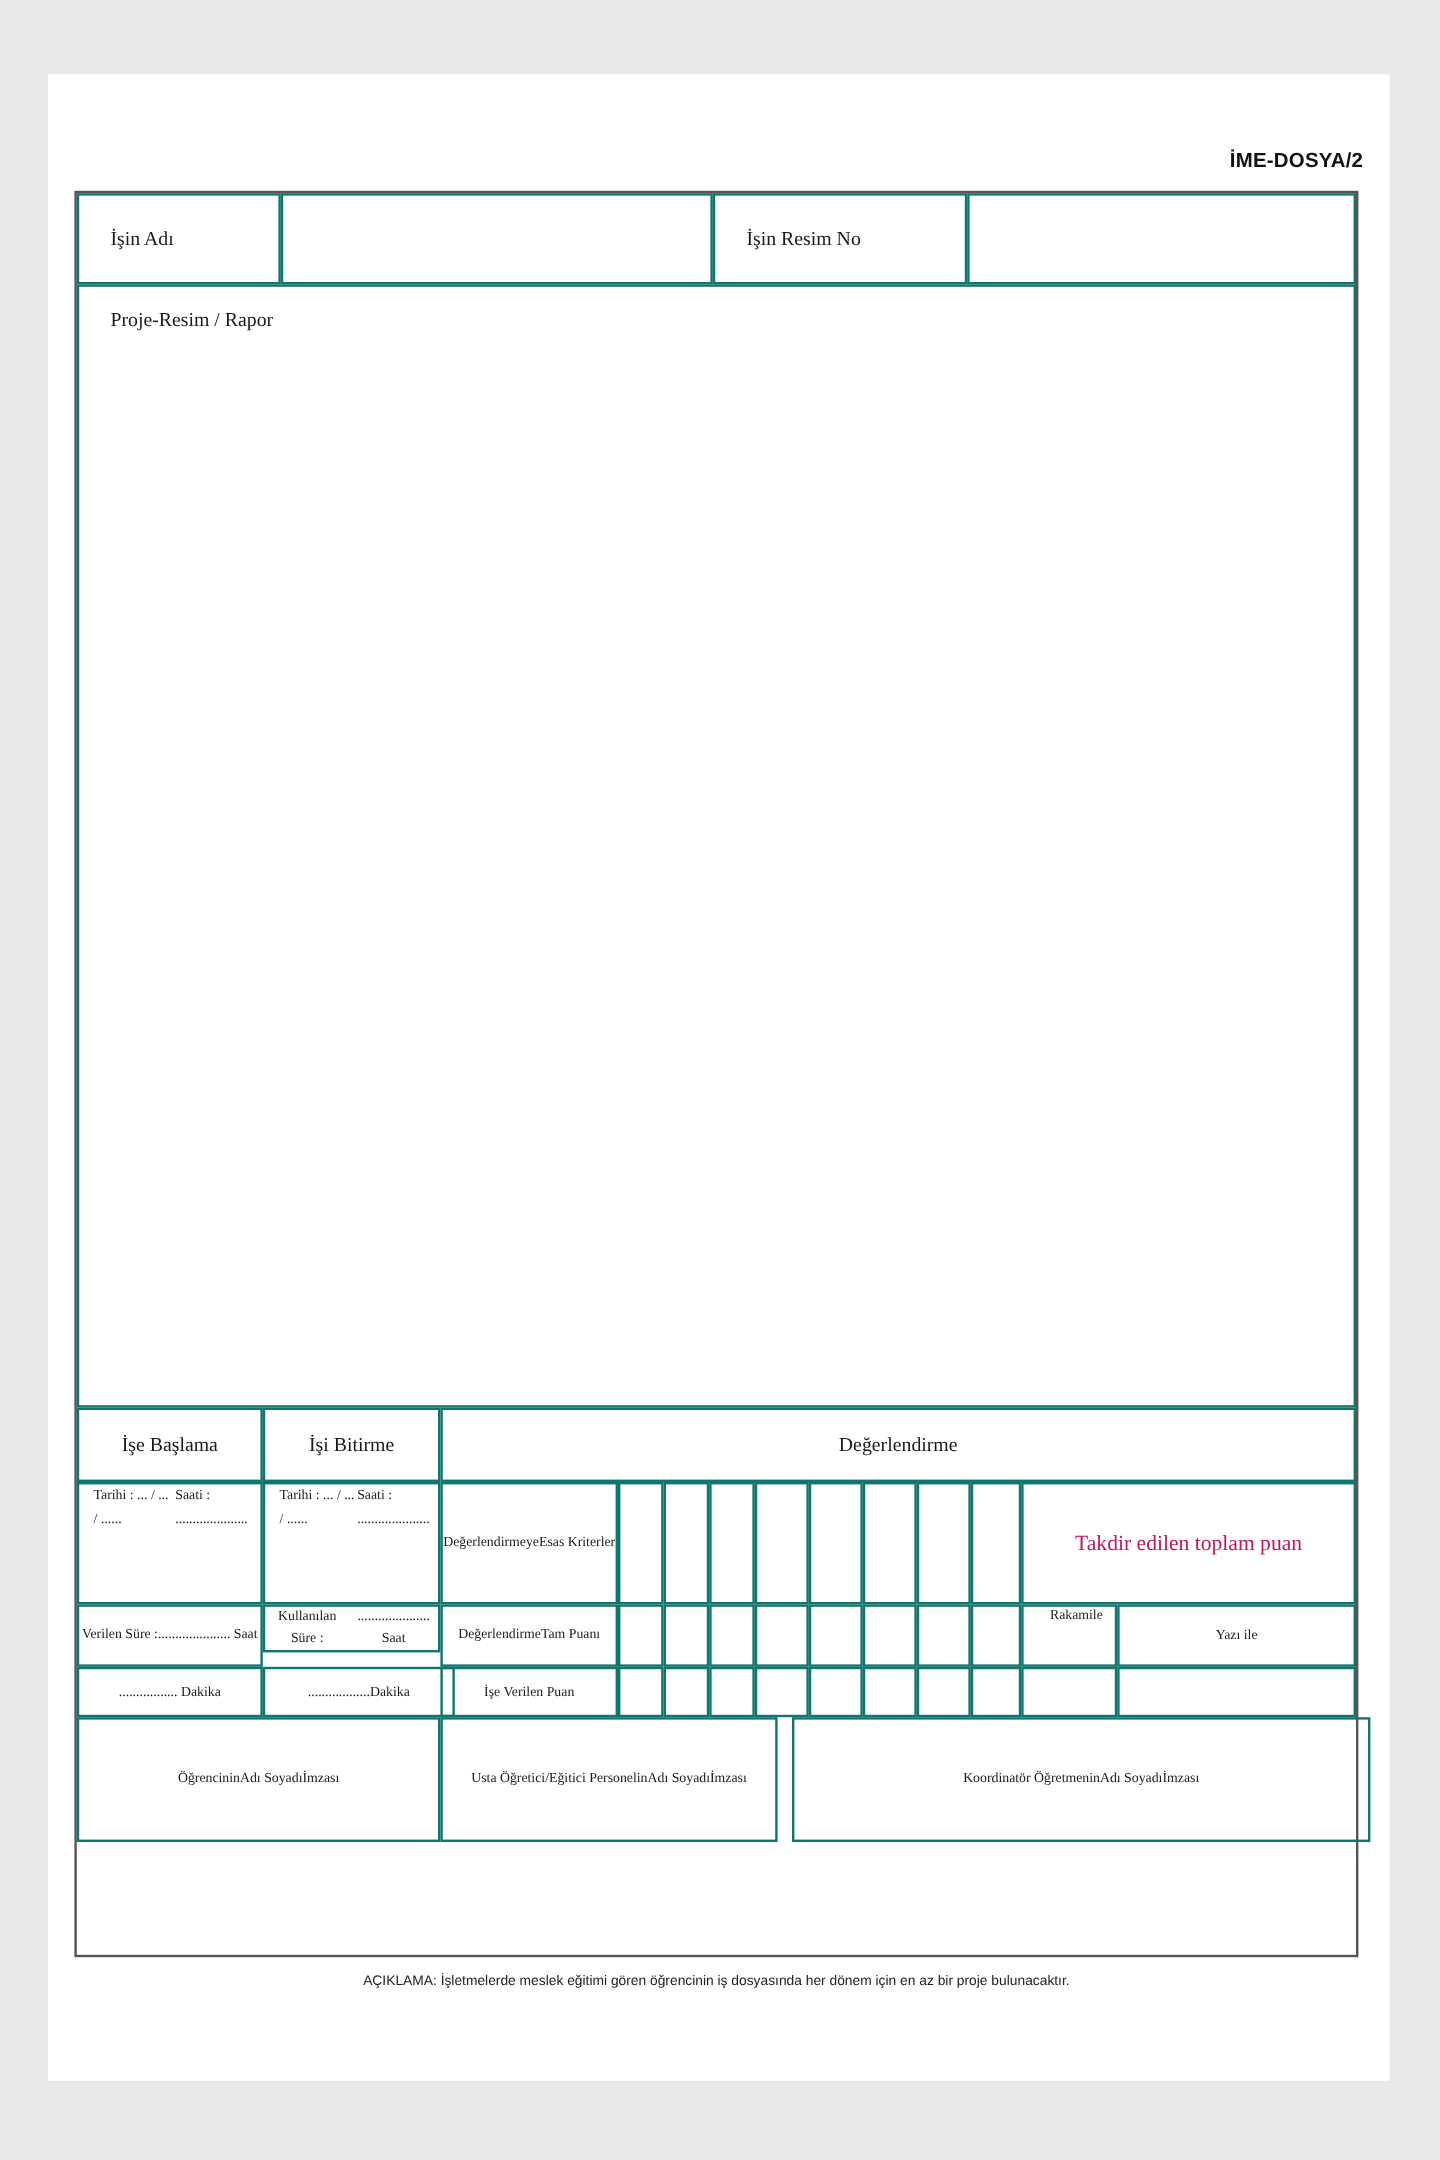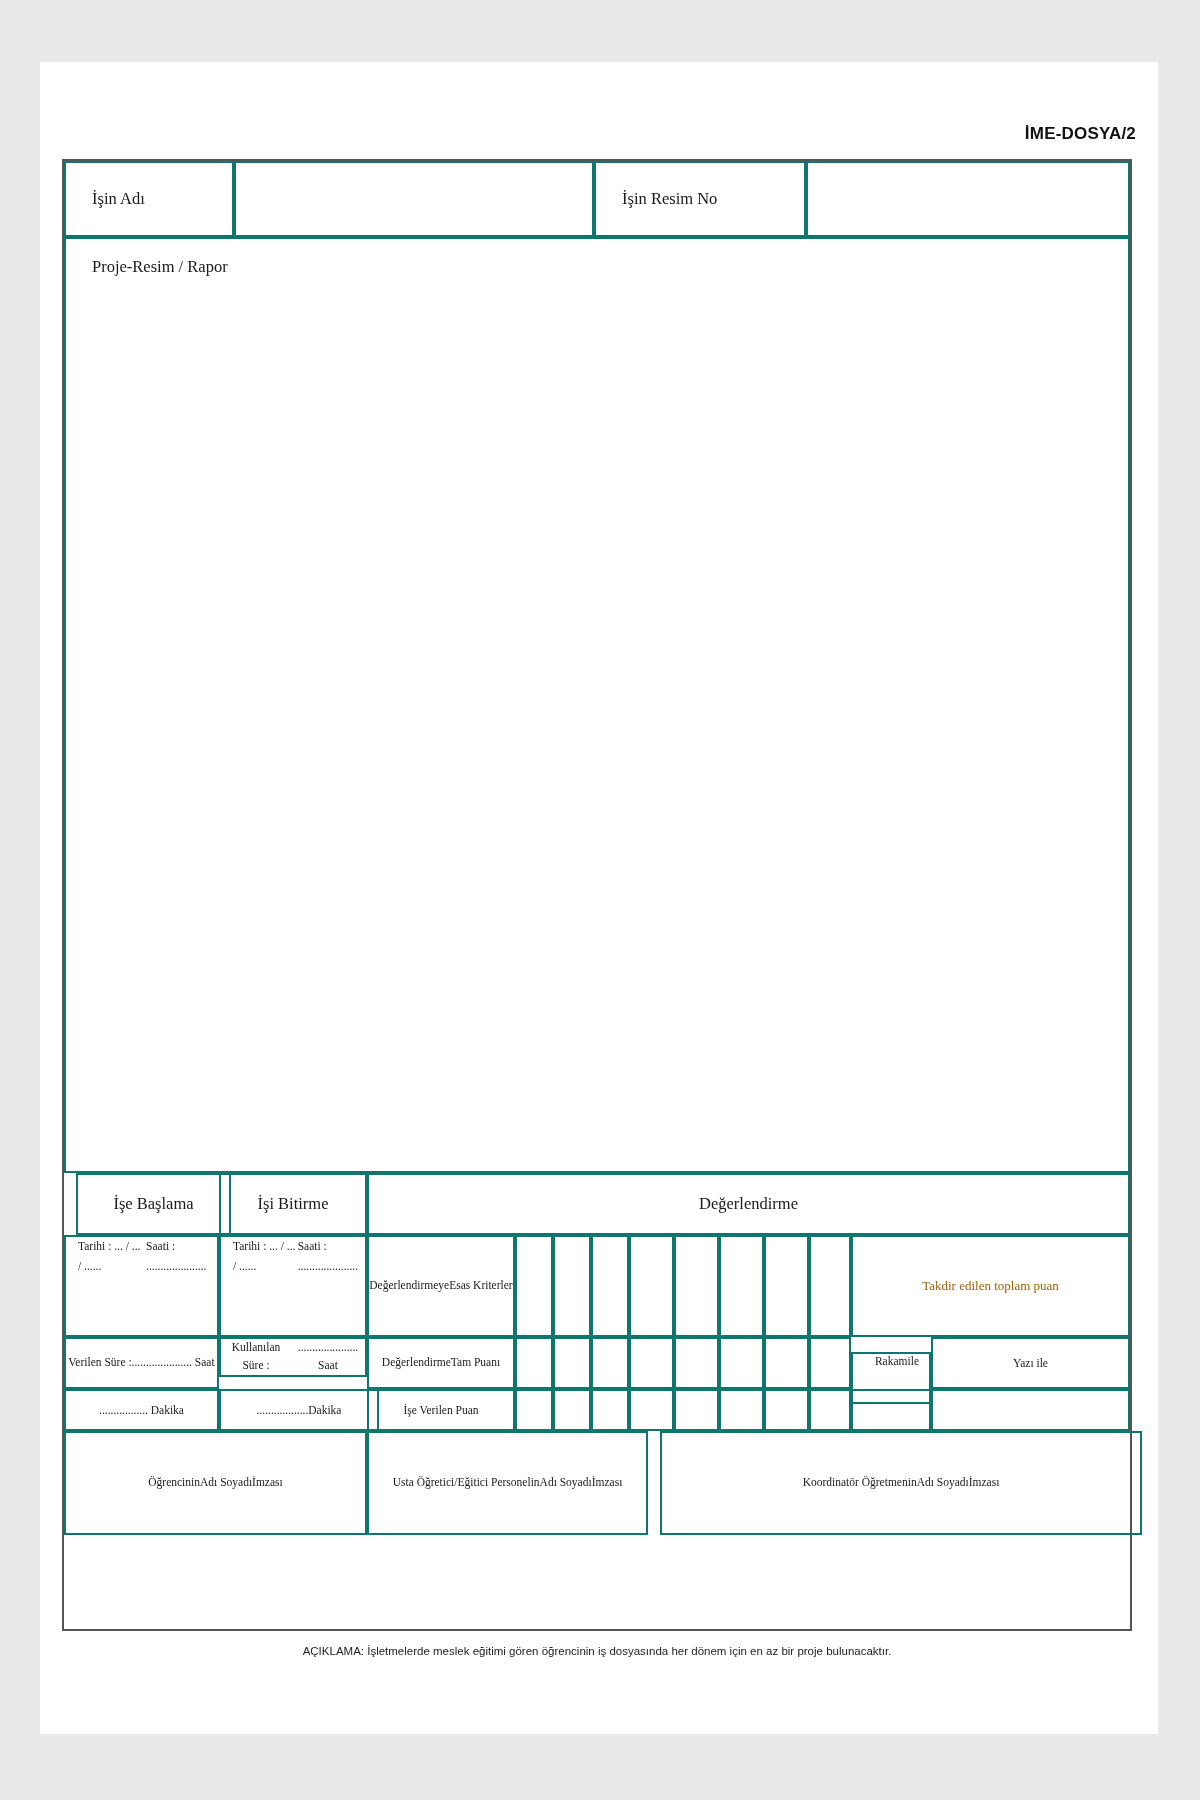--- a/index.html
+++ b/index.html
@@ -59,21 +59,21 @@
     align-items: center;
     padding-left: 26px;
   }
   .tl {
     display: flex;
     align-items: flex-start;
     padding-left: 26px;
     padding-top: 18px;
   }
   .t16 { font-size: 16.5px; color: #1a1a1a; }
-  .t13 { font-size: 13px; color: #a16207; }
+  .t13 { font-size: 18px; color: #be185d; }
   .t12 { font-size: 11.5px; color: #1a1a1a; }
   .note {
     position: absolute;
     left: 22px;
     top: 1583px;
     width: 1070px;
     text-align: center;
     font-size: 11.5px;
     color: #222;
   }
@@ -114,21 +114,21 @@
         <span>İşin Resim No</span>
       </div>
       <div class="b lft t16" style="left:742px; top:0px; width:324px; height:76px;">
         <span></span>
       </div>
 
       <div class="b tl t16" style="left:0px; top:76px; width:1066px; height:936px;">
         <span>Proje-Resim / Rapor</span>
       </div>
 
-      <div class="b ctr t16" style="left:12px; top:1012px; width:155px; height:62px;">
+      <div class="b ctr t16" style="left:0px; top:1012px; width:155px; height:62px;">
         <span>İşe Başlama</span>
       </div>
       <div class="b ctr t16" style="left:155px; top:1012px; width:148px; height:62px;">
         <span>İşi Bitirme</span>
       </div>
       <div class="b ctr t16" style="left:303px; top:1012px; width:763px; height:62px;">
         <span>Değerlendirme</span>
       </div>
 
       <div class="b stackL t12" style="left:0px; top:1074px; width:155px; height:102px;">
@@ -171,21 +171,21 @@
       </div>
       <div class="b" style="left:451px; top:1176px; width:38px; height:52px;"></div>
       <div class="b" style="left:489px; top:1176px; width:38px; height:52px;"></div>
       <div class="b" style="left:527px; top:1176px; width:38px; height:52px;"></div>
       <div class="b" style="left:565px; top:1176px; width:45px; height:52px;"></div>
       <div class="b" style="left:610px; top:1176px; width:45px; height:52px;"></div>
       <div class="b" style="left:655px; top:1176px; width:45px; height:52px;"></div>
       <div class="b" style="left:700px; top:1176px; width:45px; height:52px;"></div>
       <div class="b" style="left:745px; top:1176px; width:42px; height:52px;"></div>
 
-      <div class="b stackL t12" style="left:787px; top:1176px; width:80px; height:52px; line-height:1.25;margin-top:15px;">
+      <div class="b stackL t12" style="left:787px; top:1176px; width:80px; height:52px; line-height:1.25;">
         <span>Rakam</span>
         <span>ile</span>
       </div>
       <div class="b ctr t12" style="left:867px; top:1176px; width:199px; height:52px;">
         <span>Yazı ile</span>
       </div>
 
       <div class="b ctr t12" style="left:0px; top:1228px; width:155px; height:42px;">
         <span>................. Dakika</span>
       </div>

